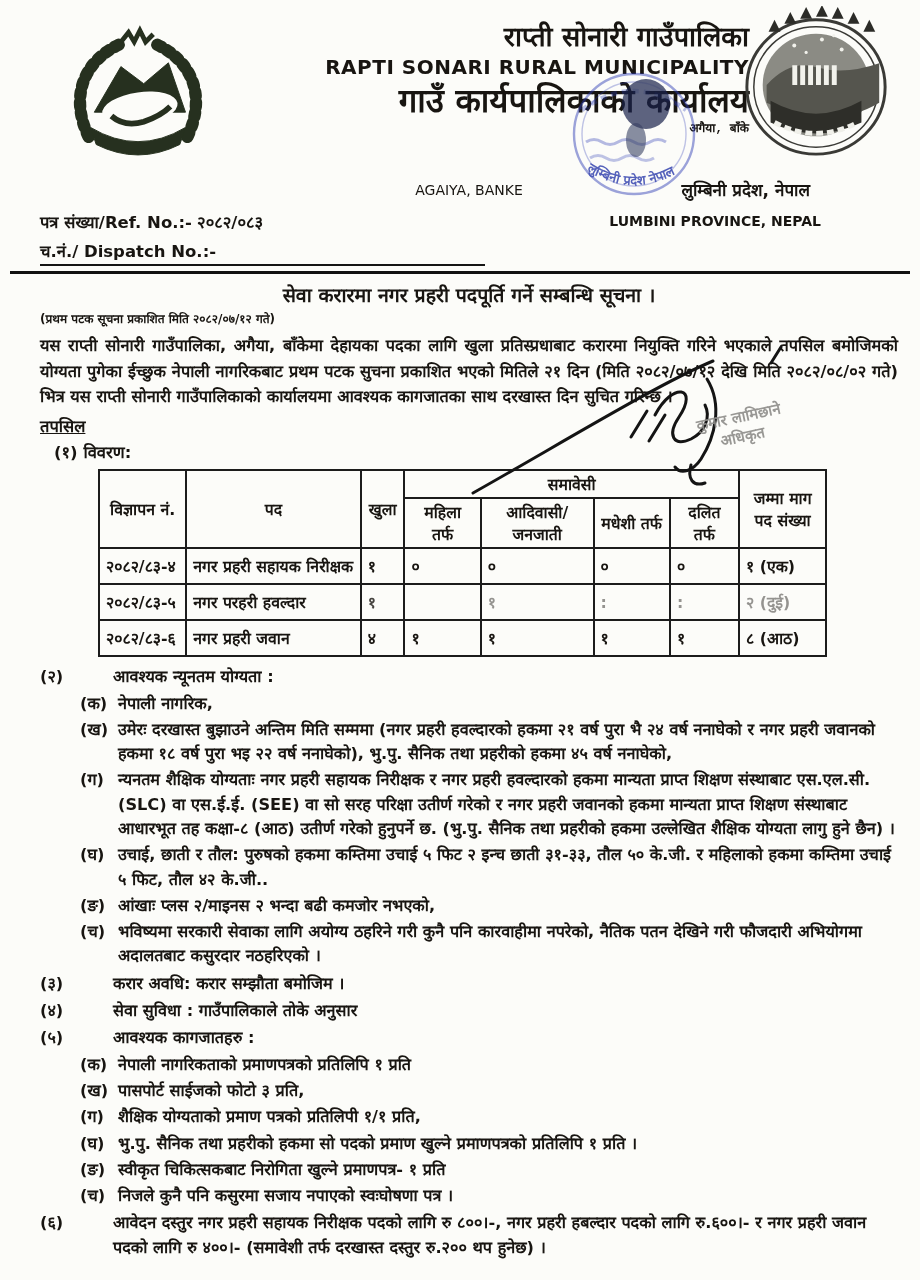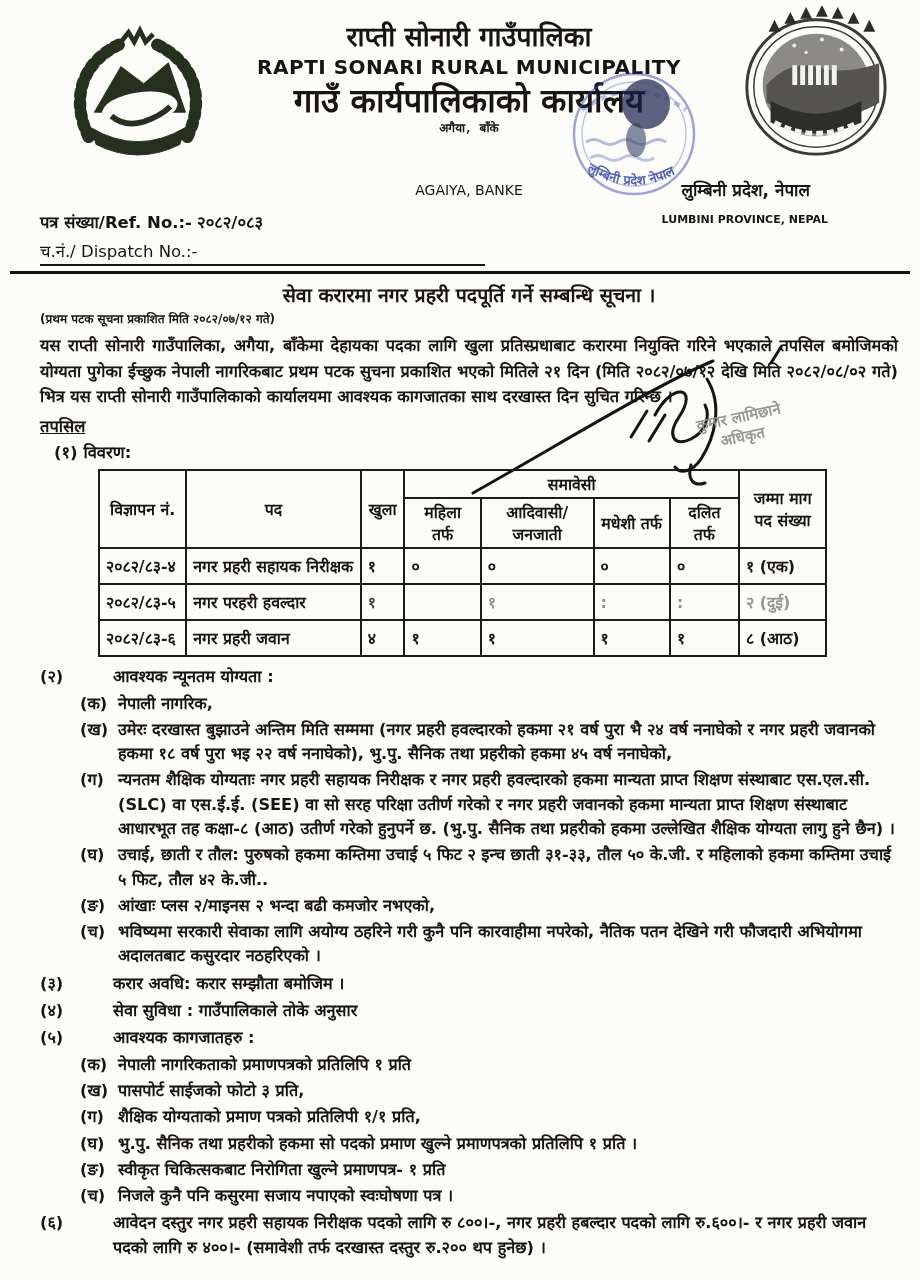--- a/index.html
+++ b/index.html
@@ -12,36 +12,36 @@
     color:#181511;
     overflow:hidden;
     display:flex;flex-direction:column;
   }
   .content{flex:1;padding:10px 22px 0 40px;box-sizing:border-box;}
 
   
   .hdr{position:relative;min-height:172px;}
   .hdr-logo-left{position:absolute;left:22px;top:8px;width:152px;height:158px;}
   .hdr-logo-right{position:absolute;right:-4px;top:-4px;width:172px;height:158px;}
-  .hdr-center{width:560px;margin:0 auto;text-align:center;padding-top:10px;}
+  .hdr-center{width:560px;margin:0 auto;text-align:right;padding-top:10px;}
   .muni-np{font-size:27px;font-weight:bold;line-height:1.25;}
   .muni-en{font-size:20px;font-weight:bold;letter-spacing:.5px;line-height:1.3;}
   .office-np{font-size:33px;font-weight:bold;line-height:1.25;}
   .office-en{font-size:21.5px;font-weight:bold;letter-spacing:.5px;line-height:1.35;}
   .place-np{font-size:12px;font-weight:bold;line-height:1.4;font-family:Liberation Mono, monospace;}
 
   .subhdr{position:relative;height:24px;}
   .place-en{display:block;text-align:center;font-size:14px;font-weight:normal;}
   .prov-np{position:absolute;right:88px;top:-4px;font-size:17px;font-weight:bold;}
   .refrow{position:relative;margin-top:4px;height:26px;}
   .ref-label{font-size:16.5px;font-weight:bold;}
-  .prov-en{position:absolute;right:70px;top:3px;font-size:11px;font-weight:bold;}
+  .prov-en{position:absolute;right:77px;top:3px;font-size:14px;font-weight:bold;}
   .dispatchrow{margin-top:3px;}
   .dispatch{display:inline-block;width:445px;border-bottom:2.5px solid #151515;
-            font-size:16.5px;font-weight:normal;padding-bottom:2px;}
+            font-size:16.5px;font-weight:bold;padding-bottom:2px;}
   .thickline{border:none;border-top:3.5px solid #111;margin:5px -12px 0 -30px;}
 
   
   .stamp{position:absolute;left:552px;top:70px;width:170px;height:150px;pointer-events:none;}
 
   
   .n-title{margin-top:7px;text-align:center;font-size:19.5px;font-weight:bold;}
   .n-sub{text-align:left;font-size:12px;font-weight:bold;margin-top:2px;}
   .n-body{margin-top:6px;font-size:16.3px;font-weight:bold;line-height:1.58;text-align:justify;}
   .tapasil{margin-top:4px;font-size:16.5px;font-weight:bold;text-decoration:underline;}

